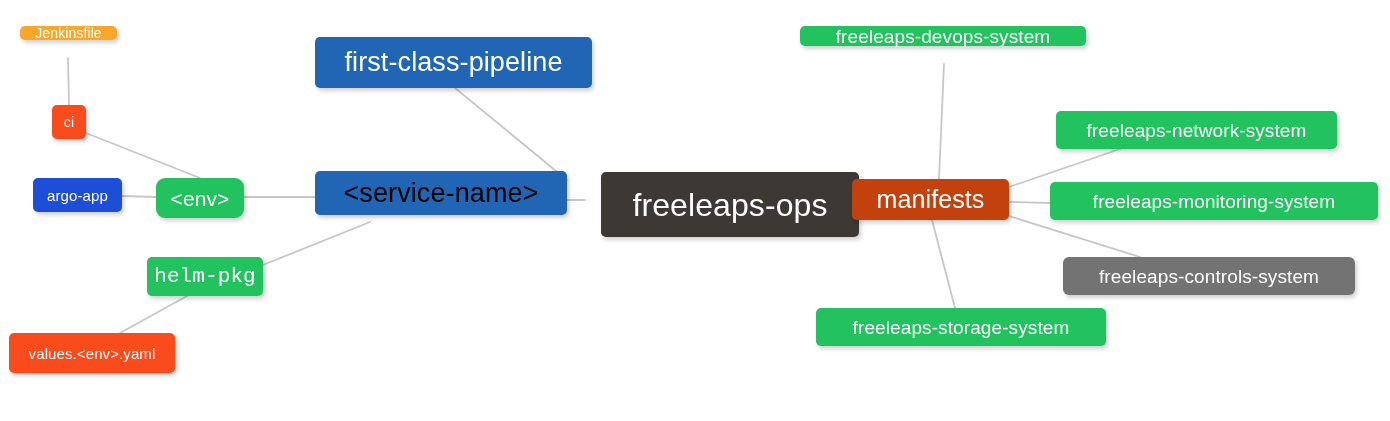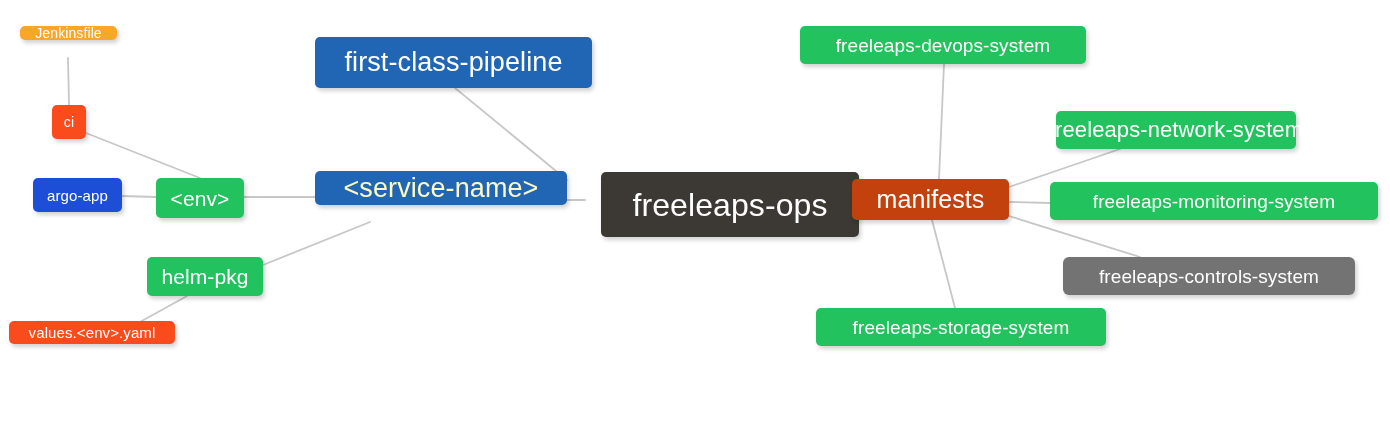--- a/index.html
+++ b/index.html
@@ -66,45 +66,45 @@
   <div id="node-layer">
       <div class="node" style="left: 20px; top: 26px; width: 97px; height: 14px; background: rgb(250, 166, 41); color: rgb(255, 255, 255); font-size: 14px;">
         <span class="node-label">Jenkinsfile</span>
       </div>
       <div class="node" style="left: 52px; top: 105px; width: 34px; height: 34px; background: rgb(250, 75, 28); color: rgb(255, 255, 255); font-size: 14px;">
         <span class="node-label">ci</span>
       </div>
       <div class="node" style="left: 33px; top: 178px; width: 89px; height: 34px; background: #1d4ed8; color: rgb(255, 255, 255); font-size: 15px;">
         <span class="node-label">argo-app</span>
       </div>
-      <div class="node" style="left: 156px; top: 178px; width: 88px; height: 40px; background: rgb(34, 194, 94); color: rgb(255, 255, 255); font-size: 21px;">
+      <div class="node" style="left: 156px; top: 178px; width: 88px; height: 40px; background: rgb(34, 194, 94); color: rgb(255, 255, 255); font-size: 21px; border-radius: 9px;">
         <span class="node-label">&lt;env&gt;</span>
       </div>
-      <div class="node" style="left: 315px; top: 171px; width: 252px; height: 34px; background: rgb(32, 102, 180); color: #fef9c3; font-size: 27px;">
+      <div class="node" style="left: 315px; top: 171px; width: 252px; height: 44px; background: rgb(32, 102, 180); color: #000000; font-size: 27px;">
         <span class="node-label">&lt;service-name&gt;</span>
       </div>
       <div class="node" style="left: 315px; top: 37px; width: 277px; height: 51px; background: rgb(32, 102, 180); color: rgb(255, 255, 255); font-size: 27px;">
         <span class="node-label">first-class-pipeline</span>
       </div>
-      <div class="node" style="left: 147px; top: 257px; width: 116px; height: 39px; background: rgb(34, 194, 94); color: rgb(255, 255, 255); font-size: 21px;">
+      <div class="node" style="left: 147px; top: 257px; width: 116px; height: 39px; background: rgb(34, 194, 94); color: rgb(255, 255, 255); font-size: 21px; font-family: Liberation Mono, monospace;">
         <span class="node-label">helm-pkg</span>
       </div>
-      <div class="node" style="left: 9px; top: 321px; width: 166px; height: 23px; background: rgb(250, 75, 28); color: rgb(255, 255, 255); font-size: 15px;">
+      <div class="node" style="left: 9px; top: 333px; width: 166px; height: 40px; background: rgb(250, 75, 28); color: rgb(255, 255, 255); font-size: 15px;">
         <span class="node-label">values.&lt;env&gt;.yaml</span>
       </div>
       <div class="node" style="left: 585px; top: 172px; width: 258px; height: 65px; background: rgb(60, 57, 53); color: rgb(255, 255, 255); font-size: 32px; margin-left: 16px;">
         <span class="node-label">freeleaps-ops</span>
       </div>
       <div class="node" style="left: 852px; top: 179px; width: 157px; height: 41px; background: #c2410c; color: rgb(255, 255, 255); font-size: 25px;">
         <span class="node-label">manifests</span>
       </div>
-      <div class="node" style="left: 800px; top: 26px; width: 286px; height: 38px; background: rgb(34, 194, 94); color: rgb(255, 255, 255); font-size: 19px;">
+      <div class="node" style="left: 800px; top: 26px; width: 286px; height: 20px; background: rgb(34, 194, 94); color: rgb(255, 255, 255); font-size: 19px;">
         <span class="node-label">freeleaps-devops-system</span>
       </div>
-      <div class="node" style="left: 1056px; top: 111px; width: 240px; height: 38px; background: rgb(34, 194, 94); color: rgb(255, 255, 255); font-size: 22px;">
+      <div class="node" style="left: 1056px; top: 111px; width: 281px; height: 38px; background: rgb(34, 194, 94); color: rgb(255, 255, 255); font-size: 19px;">
         <span class="node-label">freeleaps-network-system</span>
       </div>
       <div class="node" style="left: 1050px; top: 182px; width: 328px; height: 38px; background: rgb(34, 194, 94); color: rgb(255, 255, 255); font-size: 19px;">
         <span class="node-label">freeleaps-monitoring-system</span>
       </div>
       <div class="node" style="left: 1063px; top: 257px; width: 292px; height: 38px; background: #737373; color: rgb(255, 255, 255); font-size: 19px; border-radius: 6px;">
         <span class="node-label">freeleaps-controls-system</span>
       </div>
       <div class="node" style="left: 816px; top: 308px; width: 290px; height: 38px; background: rgb(34, 194, 94); color: rgb(255, 255, 255); font-size: 19px;">
         <span class="node-label">freeleaps-storage-system</span>

